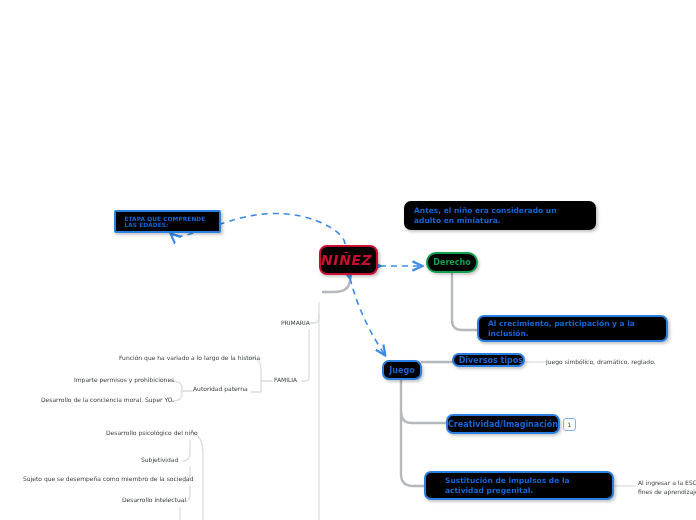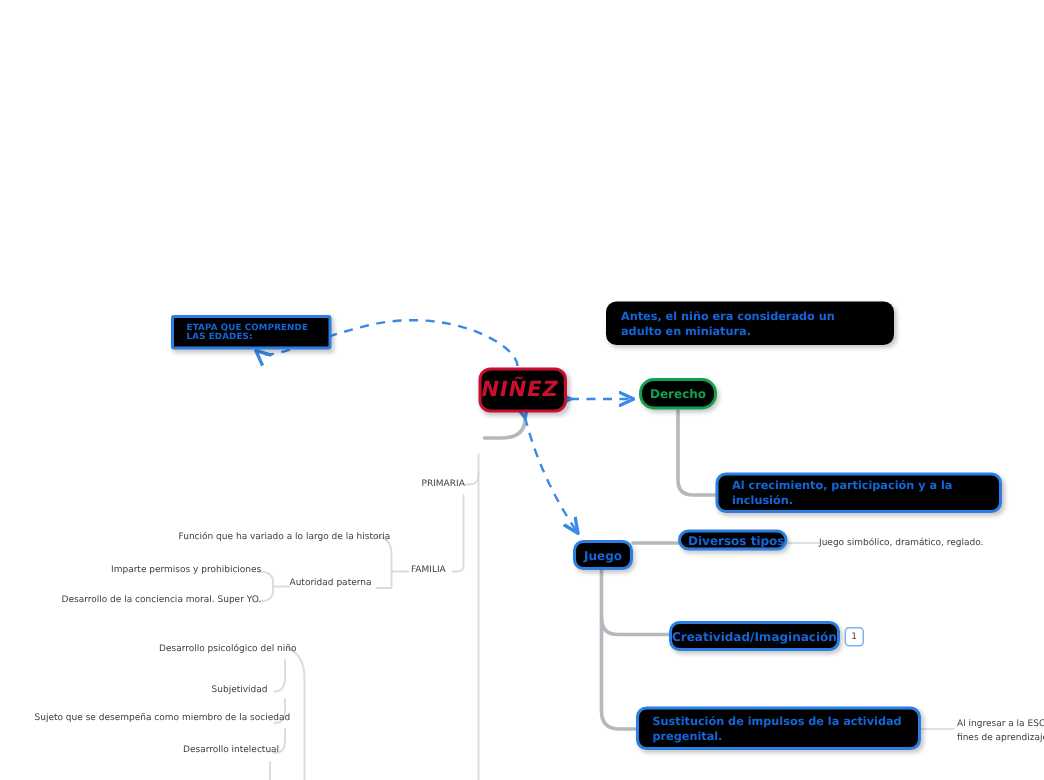--- a/index.html
+++ b/index.html
@@ -111,21 +111,21 @@
     <span class="tx">Diversos tipos</span>
   </div>
 
   <div class="node blue" style="left:446px;top:414px;width:114px;height:20px;font-size:8px;">
     <span class="tx">Creatividad/Imaginación</span>
   </div>
   <div class="badge" style="left:563px;top:418px;width:11px;height:11px;font-size:6px;">
     <span class="tx">1</span>
   </div>
 
-  <div class="node blue" style="left:424px;top:471px;width:190px;height:29px;padding:0 9px;font-size:7.5px;line-height:10px;">
+  <div class="node blue" style="left:424px;top:471px;width:190px;height:29px;padding:0 19px;font-size:7.5px;line-height:10px;">
     <span class="tx">Sustitución de impulsos de la actividad pregenital.</span>
   </div>
 
   <div class="plaintext" style="left:546px;top:358px;font-size:6px;">Juego simbólico, dramático, reglado.</div>
 
   <div class="plaintext" style="left:638px;top:478px;font-size:6px;line-height:9px;white-space:normal;width:80px;">
     <span>Al ingresar a la ESCU</span><br>
     <span>fines de aprendizaje</span>
   </div>
 

